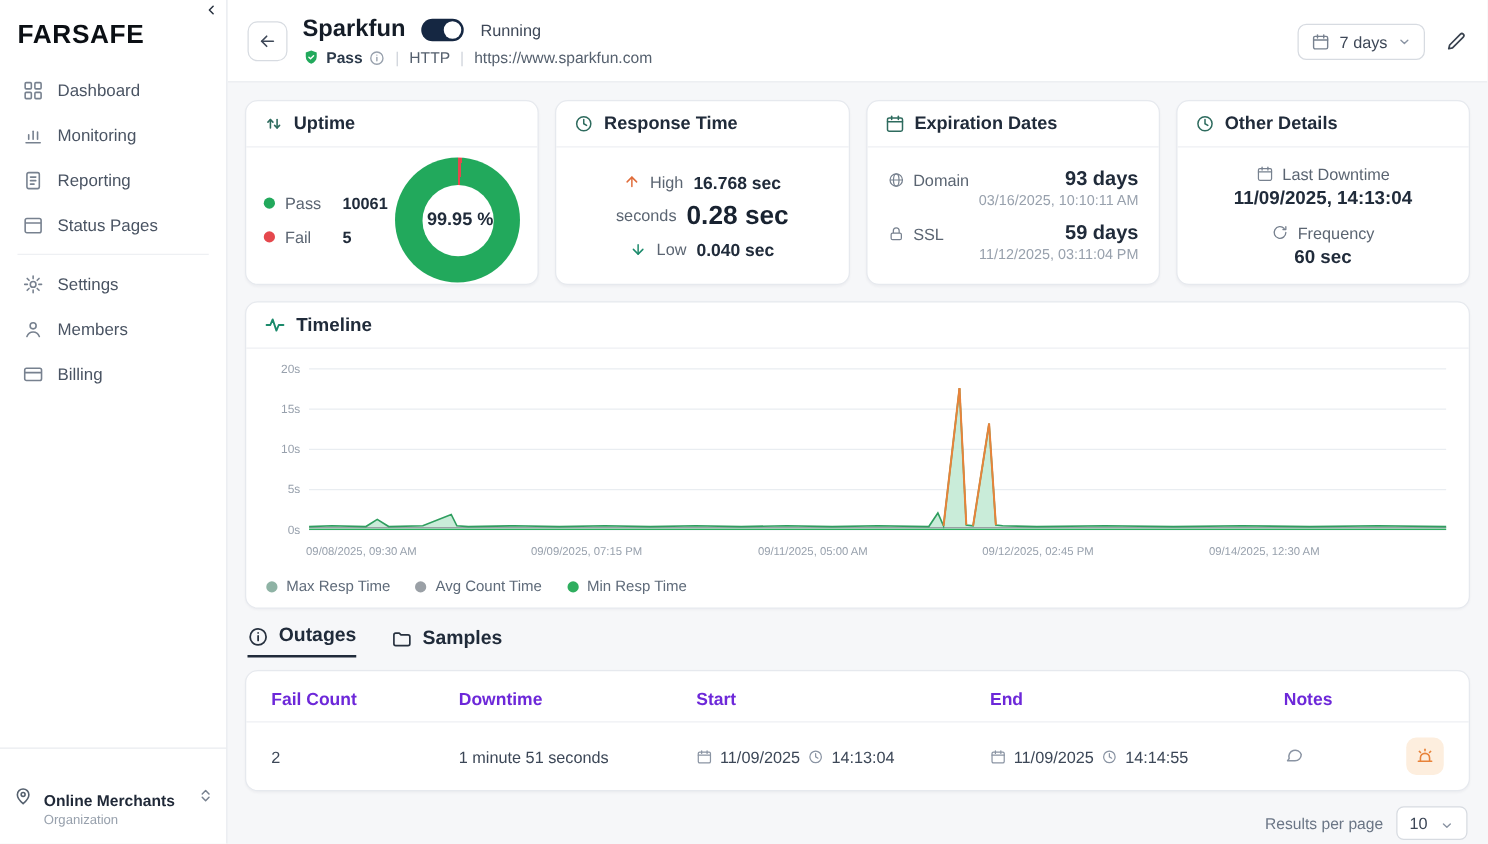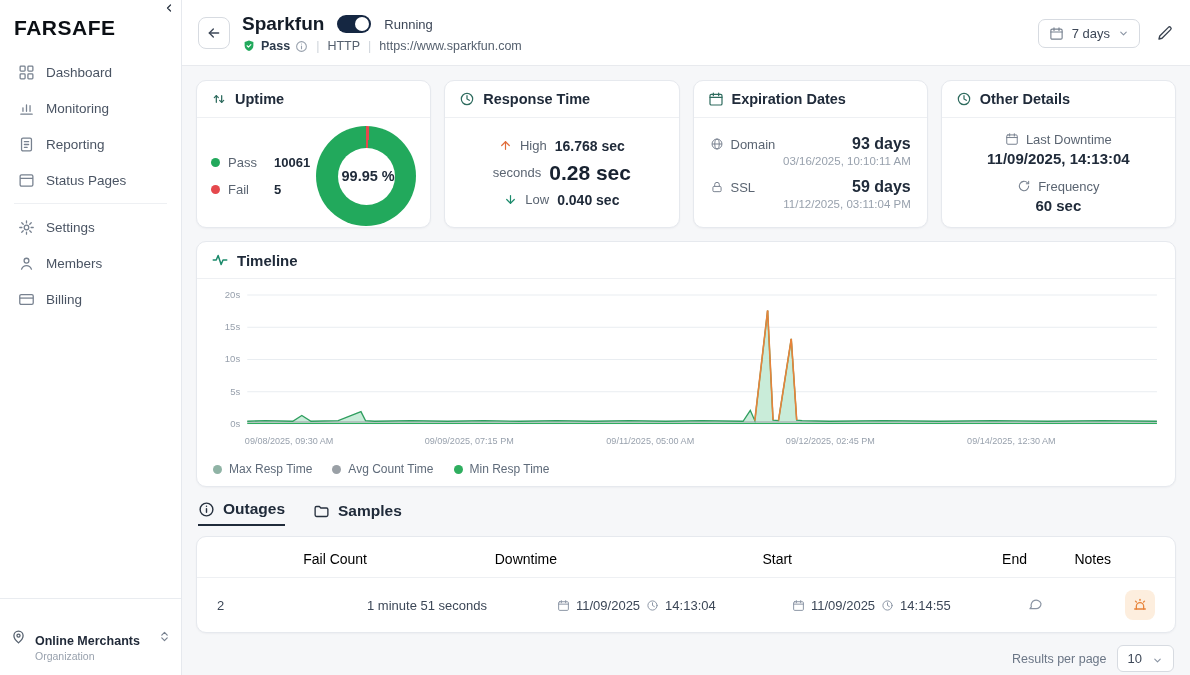--- a/index.html
+++ b/index.html
@@ -94,21 +94,21 @@
 
   
   .tabs{display:flex;align-items:flex-end;gap:28px;margin:13px 16px 0;}
   .tab{display:flex;align-items:center;gap:8px;font-size:15.5px;font-weight:700;color:#202b3a;padding-bottom:6px;cursor:pointer;}
   .tab.active{border-bottom:2.5px solid #202b3a;}
   .tab .ic{color:#27313f;}
 
   .table-card{margin:10px 14px 0;background:#fff;border:1px solid #e6e9ee;border-radius:10px;box-shadow:0 1px 2px rgba(16,24,40,.04);}
   .t-row{display:grid;grid-template-columns:150px 190px 235px 235px 1fr 44px;align-items:center;padding:0 20px;}
   .t-head{padding-top:14px;padding-bottom:10px;border-bottom:1px solid #eef0f3;}
-  .t-head .t-cell{font-size:14px;font-weight:400;color:#000000;text-align:right;}
+  .t-head .t-cell{font-size:14px;font-weight:700;color:#6d28d9;}
   .t-data{padding-top:12px;padding-bottom:12px;font-size:13px;color:#3c4757;}
   .dt-cell{display:flex;align-items:center;gap:6px;}
   .dt-cell .ic{color:#8a94a3;}
   .notes-cell{color:#8a94a3;}
   .alert-cell{display:flex;justify-content:flex-end;}
   .alert-chip{width:30px;height:30px;border-radius:8px;background:#fdeede;display:flex;align-items:center;justify-content:center;color:#e8833a;cursor:pointer;}
 
   .pagination{display:flex;align-items:center;justify-content:flex-end;gap:10px;margin:12px 16px;}
   .pagination-label{font-size:12.5px;color:#6b7686;}
   .page-size{display:flex;align-items:flex-end;gap:10px;border:1px solid #d7dbe1;border-radius:6px;background:#fff;padding:5px 10px;font-size:13px;color:#3d4757;cursor:pointer;}

